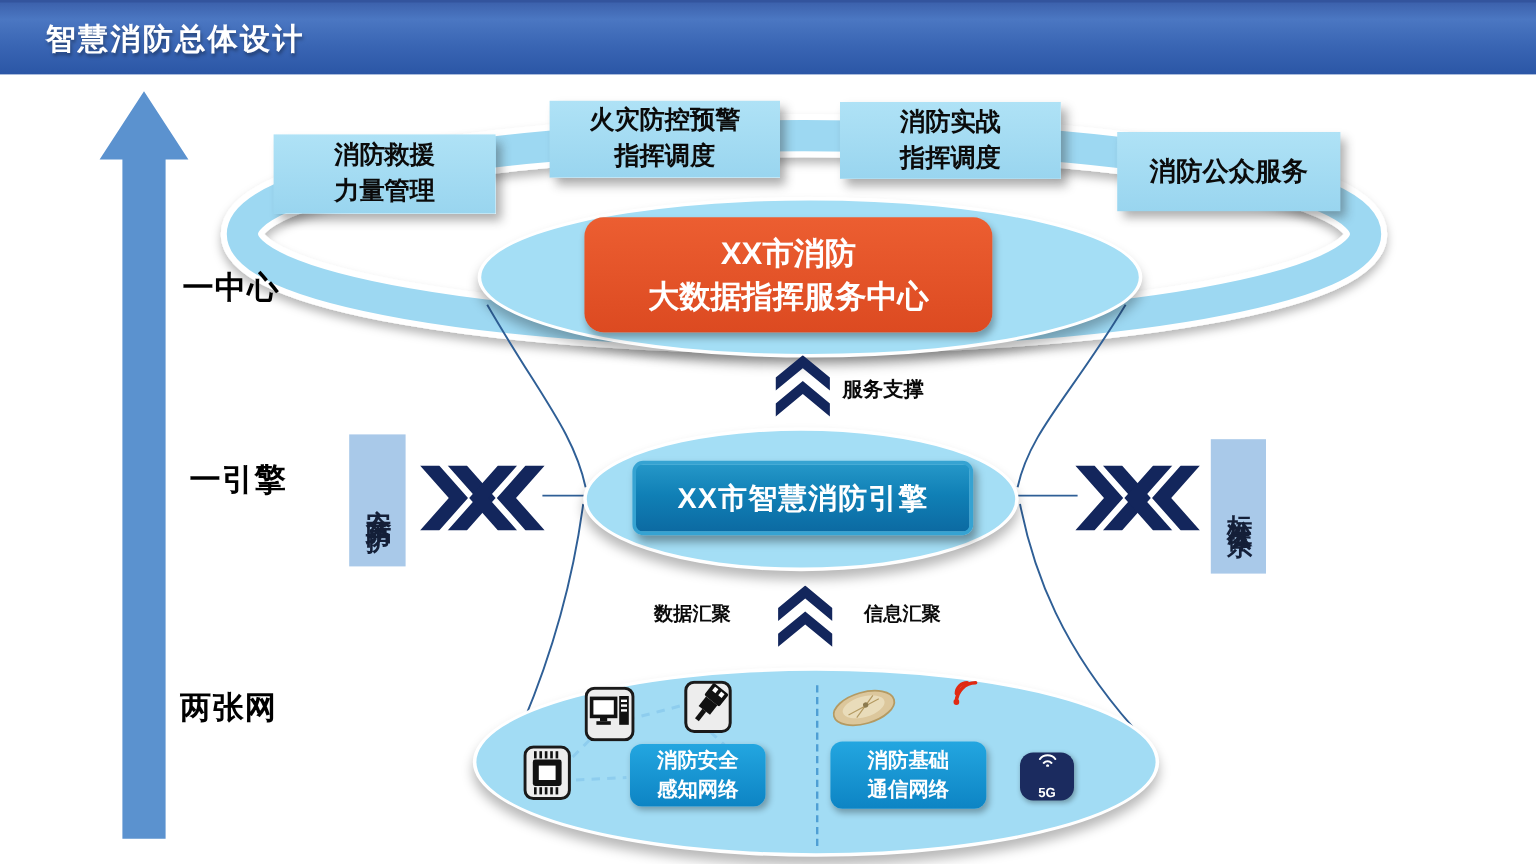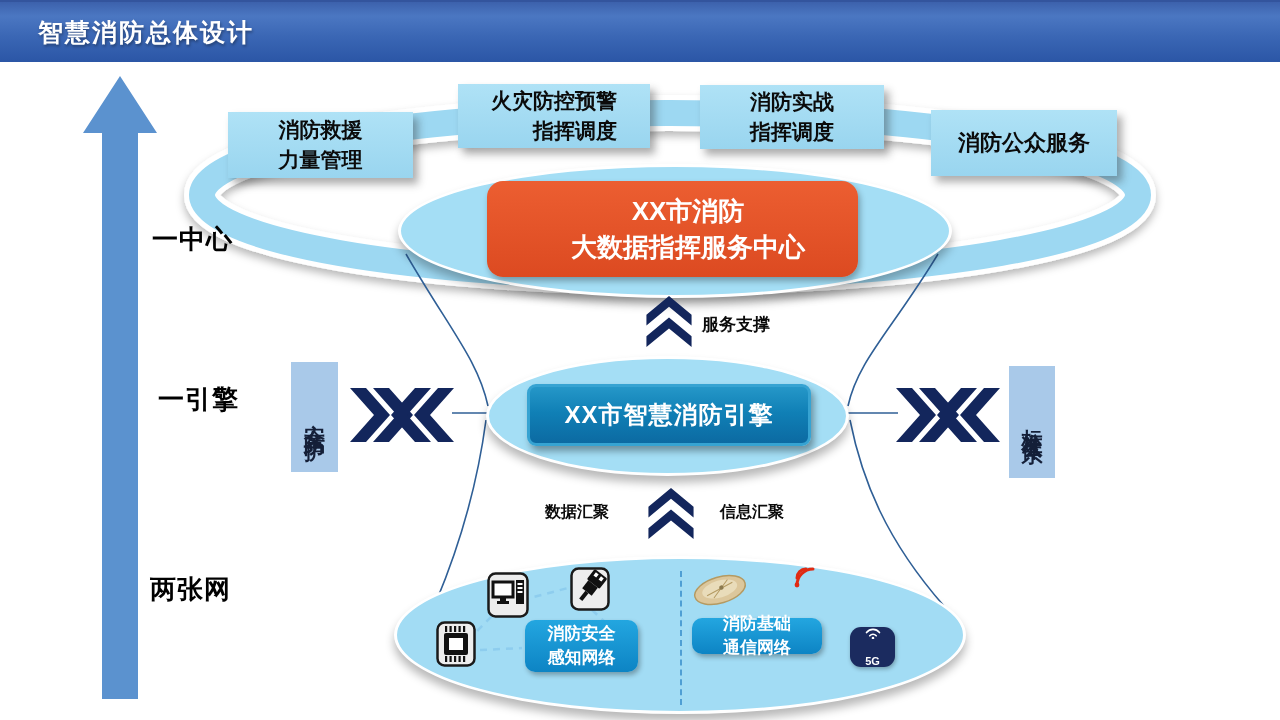--- a/index.html
+++ b/index.html
@@ -14,28 +14,28 @@
   
   .big-arrow{position:absolute;left:79px;top:70px;}
   
   .rail-label{position:absolute;font-size:26px;font-weight:bold;color:#000;letter-spacing:1px;}
   
   .ellipse{position:absolute;border-radius:50%;background:#a4def5;border:3px solid #ffffff;
            box-shadow:0 7px 10px rgba(0,0,0,.28);}
   
   .tag-box{position:absolute;background:linear-gradient(180deg,#afe2f6,#99d5ef);
            box-shadow:5px 6px 8px rgba(40,40,40,.38);
-           display:flex;align-items:center;justify-content:center;text-align:right;
+           display:flex;align-items:center;justify-content:center;text-align:center;
            color:#0b0b0b;font-weight:bold;font-size:21px;line-height:1.45;white-space:pre-line;}
   
   .core-box{position:absolute;left:86px;top:14px;width:340px;height:96px;border-radius:16px;
            background:linear-gradient(180deg,#ec5e31,#dc4a21);
            box-shadow:2px 4px 6px rgba(0,0,0,.3);
            display:flex;align-items:center;justify-content:center;text-align:center;
-           color:#fff;font-weight:bold;font-size:26px;line-height:1.4;white-space:pre-line;padding-left:31px;}
+           color:#fff;font-weight:bold;font-size:26px;line-height:1.4;white-space:pre-line;}
   
   .engine-box{position:absolute;left:38px;top:25px;width:278px;height:56px;border-radius:9px;
            background:linear-gradient(180deg,#2597c8 0%,#1080b6 45%,#0c6aa2 100%);
            border:3px solid #36a3d2;box-shadow:3px 5px 7px rgba(0,0,0,.35);
            display:flex;align-items:center;justify-content:center;
            color:#fff;font-weight:bold;font-size:24px;letter-spacing:1px;}
   
   .v-tag{position:absolute;background:#a9c9e9;writing-mode:vertical-rl;text-orientation:upright;
            display:flex;align-items:center;justify-content:center;
            color:#141f38;font-weight:bold;font-size:21px;letter-spacing:5px;}
@@ -217,21 +217,21 @@
 
   <svg class="icon-tile" style="left:793px;top:566px;" width="26" height="22" viewBox="0 0 26 22">
     <g fill="none" stroke="#e02a12" stroke-width="3" stroke-linecap="round">
       <path d="M4,12 A9,9 0 0 1 13,3"></path>
       <path d="M4,19 A16,16 0 0 1 20,3"></path>
     </g>
     <circle cx="4" cy="19" r="2.4" fill="#e02a12"></circle>
   </svg>
   <div class="lte-text" style="left:777px;top:582px;margin-top:34px;">Lte</div>
 
-  <div class="net-box" style="left:692px;top:618px;width:130px;height:36px;">消防基础
+  <div class="net-box" style="left:692px;top:618px;width:130px;height:56px;">消防基础
 通信网络</div>
 
   <div class="fiveg-tile" style="left:850px;top:627px;gap:16px;">
     <svg width="22" height="13" viewBox="0 0 22 13">
       <g fill="none" stroke="#ffffff" stroke-width="1.8" stroke-linecap="round">
         <path d="M4,6 A9,9 0 0 1 18,6"></path>
         <path d="M7.5,9.5 A5,5 0 0 1 14.5,9.5"></path>
       </g>
       <circle cx="11" cy="12" r="1.4" fill="#fff"></circle>
     </svg>

